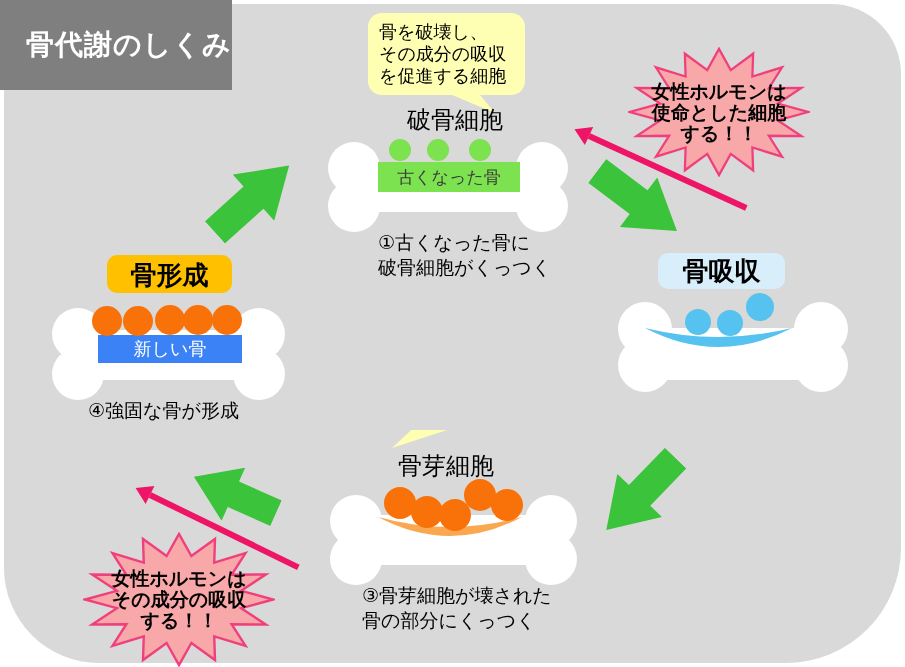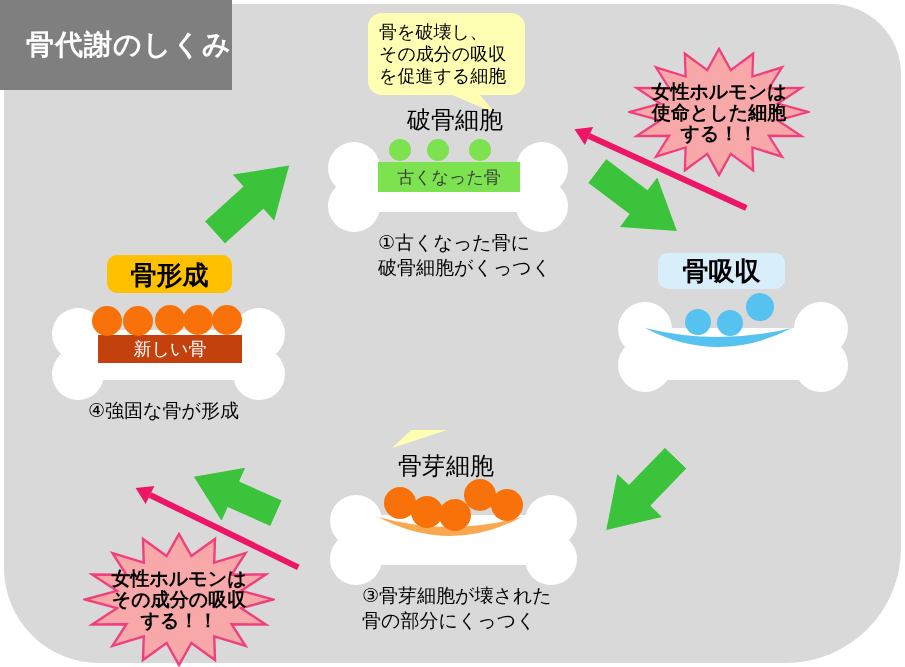--- a/index.html
+++ b/index.html
@@ -23,21 +23,21 @@
   .bone2 .shaft{left:22px;right:22px;top:32px;height:52px;}
   .bone3{left:52px;top:308px;width:233px;height:92px;}
   .bone3 .knob{width:52px;height:52px;}
   .bone3 .shaft{left:22px;right:22px;top:22px;height:50px;}
   .bone4{left:330px;top:495px;width:247px;height:90px;}
   .bone4 .knob{width:52px;height:52px;}
   .bone4 .shaft{left:22px;right:22px;top:20px;height:50px;}
   .band{position:absolute;display:flex;align-items:center;justify-content:center;}
   .band-green{left:50px;top:20px;width:142px;height:30px;background:#7de24f;
               font-size:17px;color:#3b3b3b;}
-  .band-orange{left:46px;top:27px;width:144px;height:28px;background:#c2410c;
+  .band-orange{left:46px;top:27px;width:144px;height:28px;background:#3b82f6;
                font-size:18px;color:#ffffff;font-family:Liberation Mono, monospace;}
   .cell{position:absolute;border-radius:50%;}
   .cell-green{background:#7de24f;width:22px;height:22px;}
   .cell-blue{background:#56c2f0;}
   .cell-orange{background:#f87209;}
   .crescent-svg{position:absolute;left:0;top:0;}
   
   .caption{position:absolute;font-size:19px;line-height:25px;}
   .cell-label{position:absolute;width:130px;text-align:center;font-size:24px;}
   .tag{position:absolute;display:flex;align-items:flex-end;justify-content:center;

